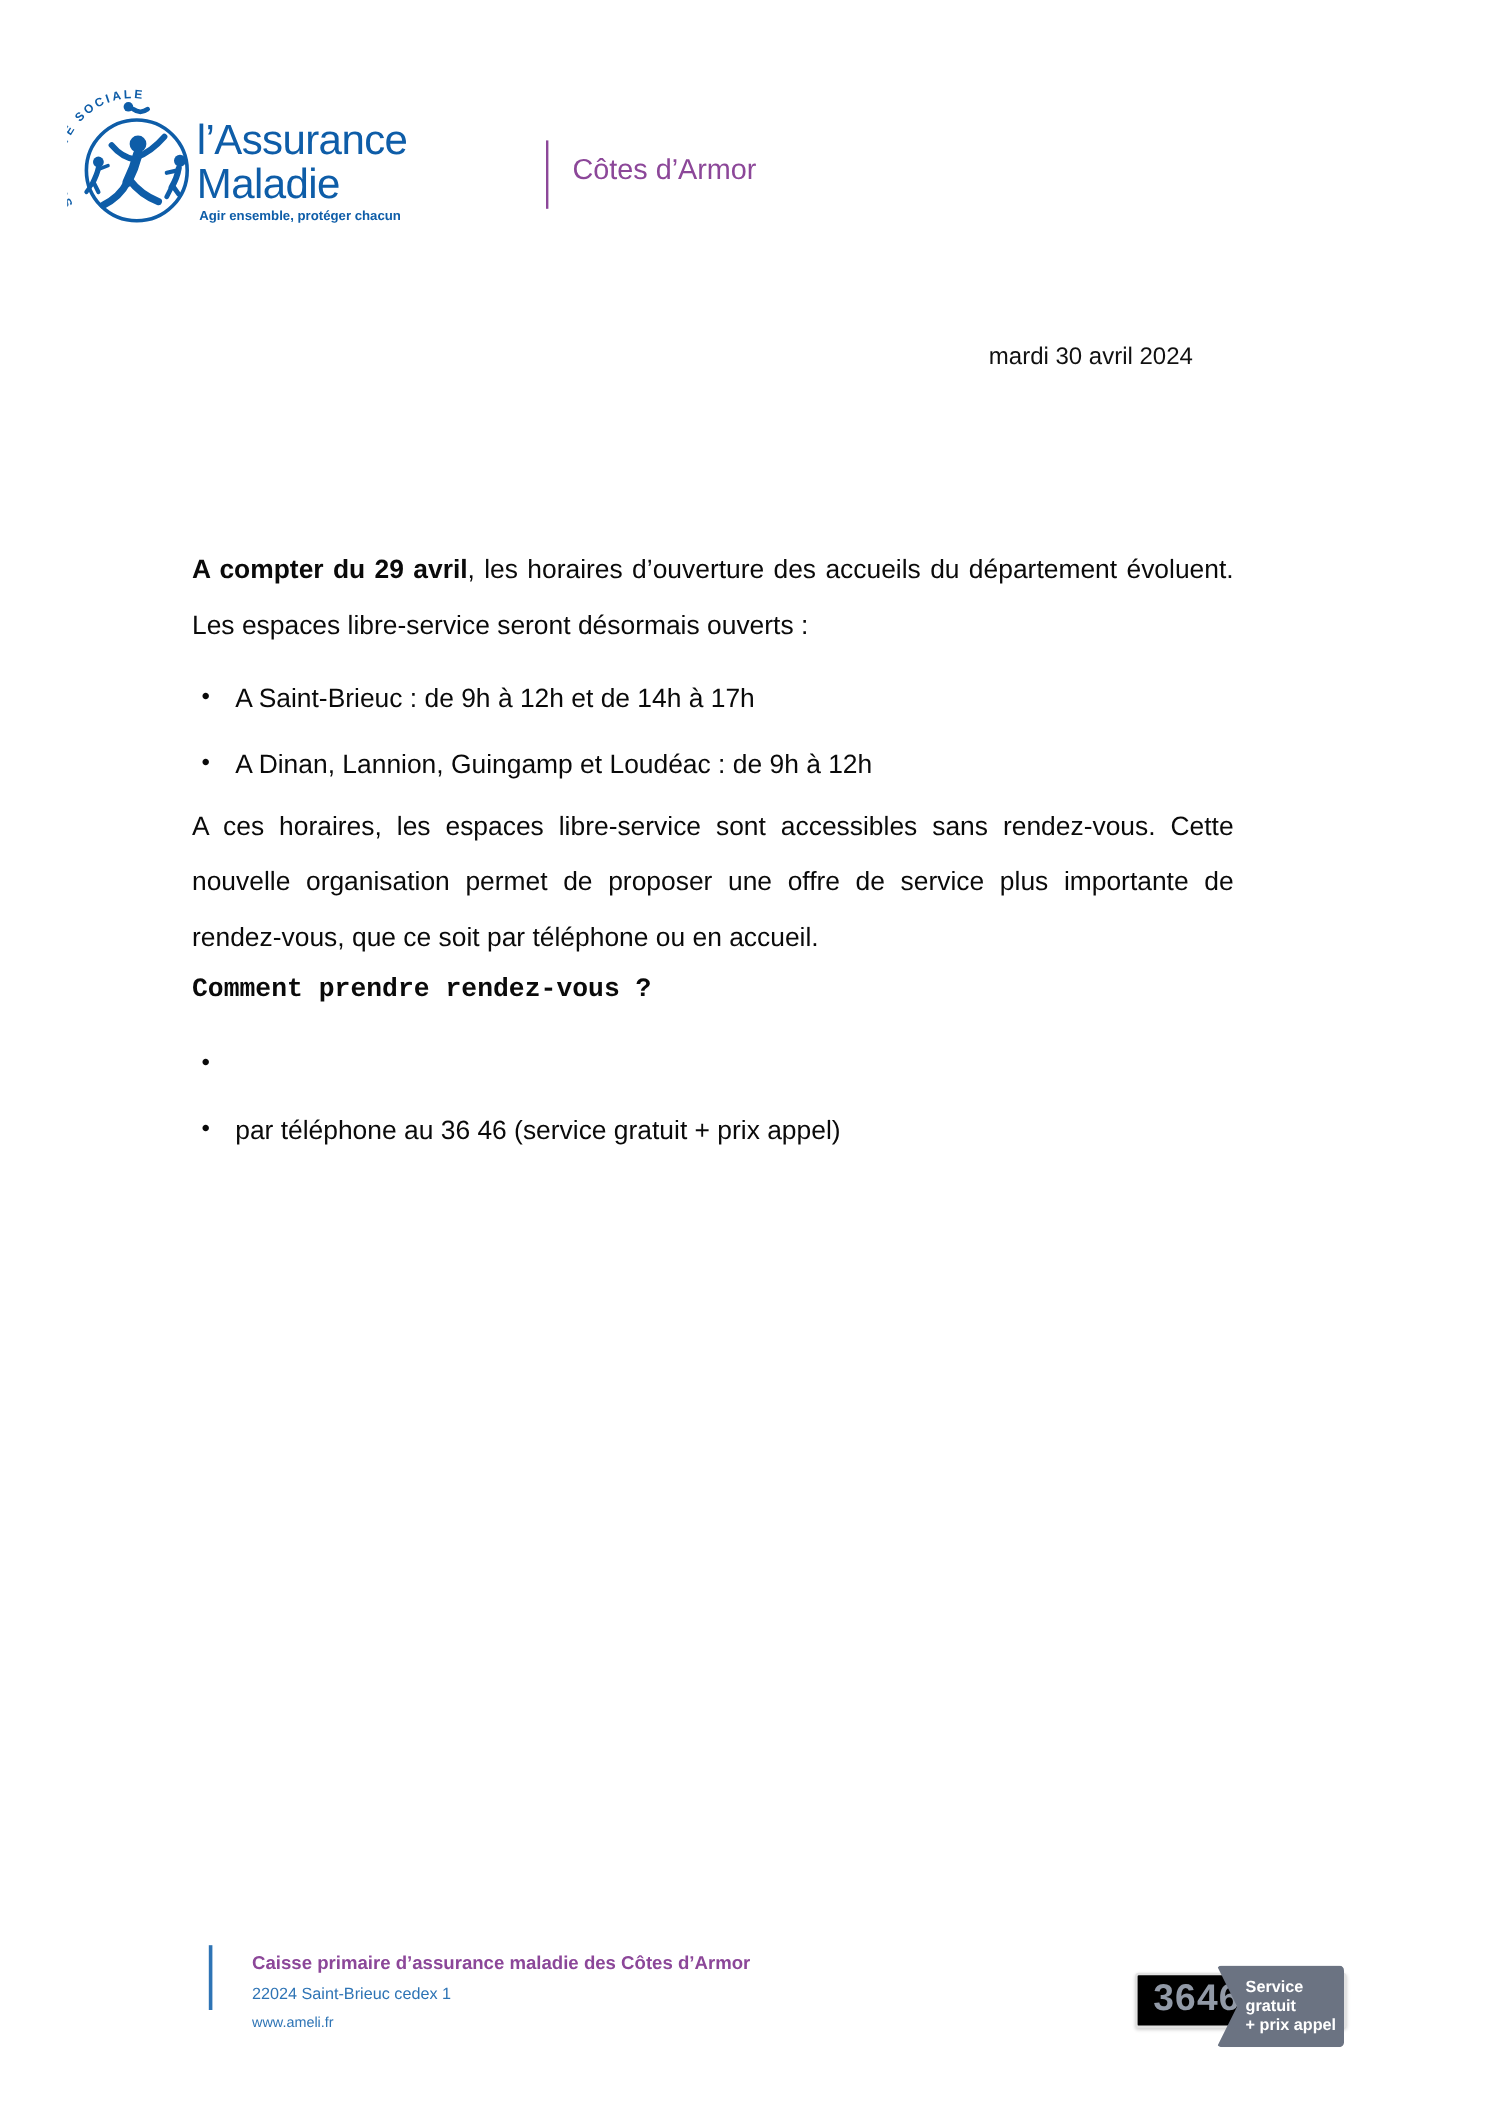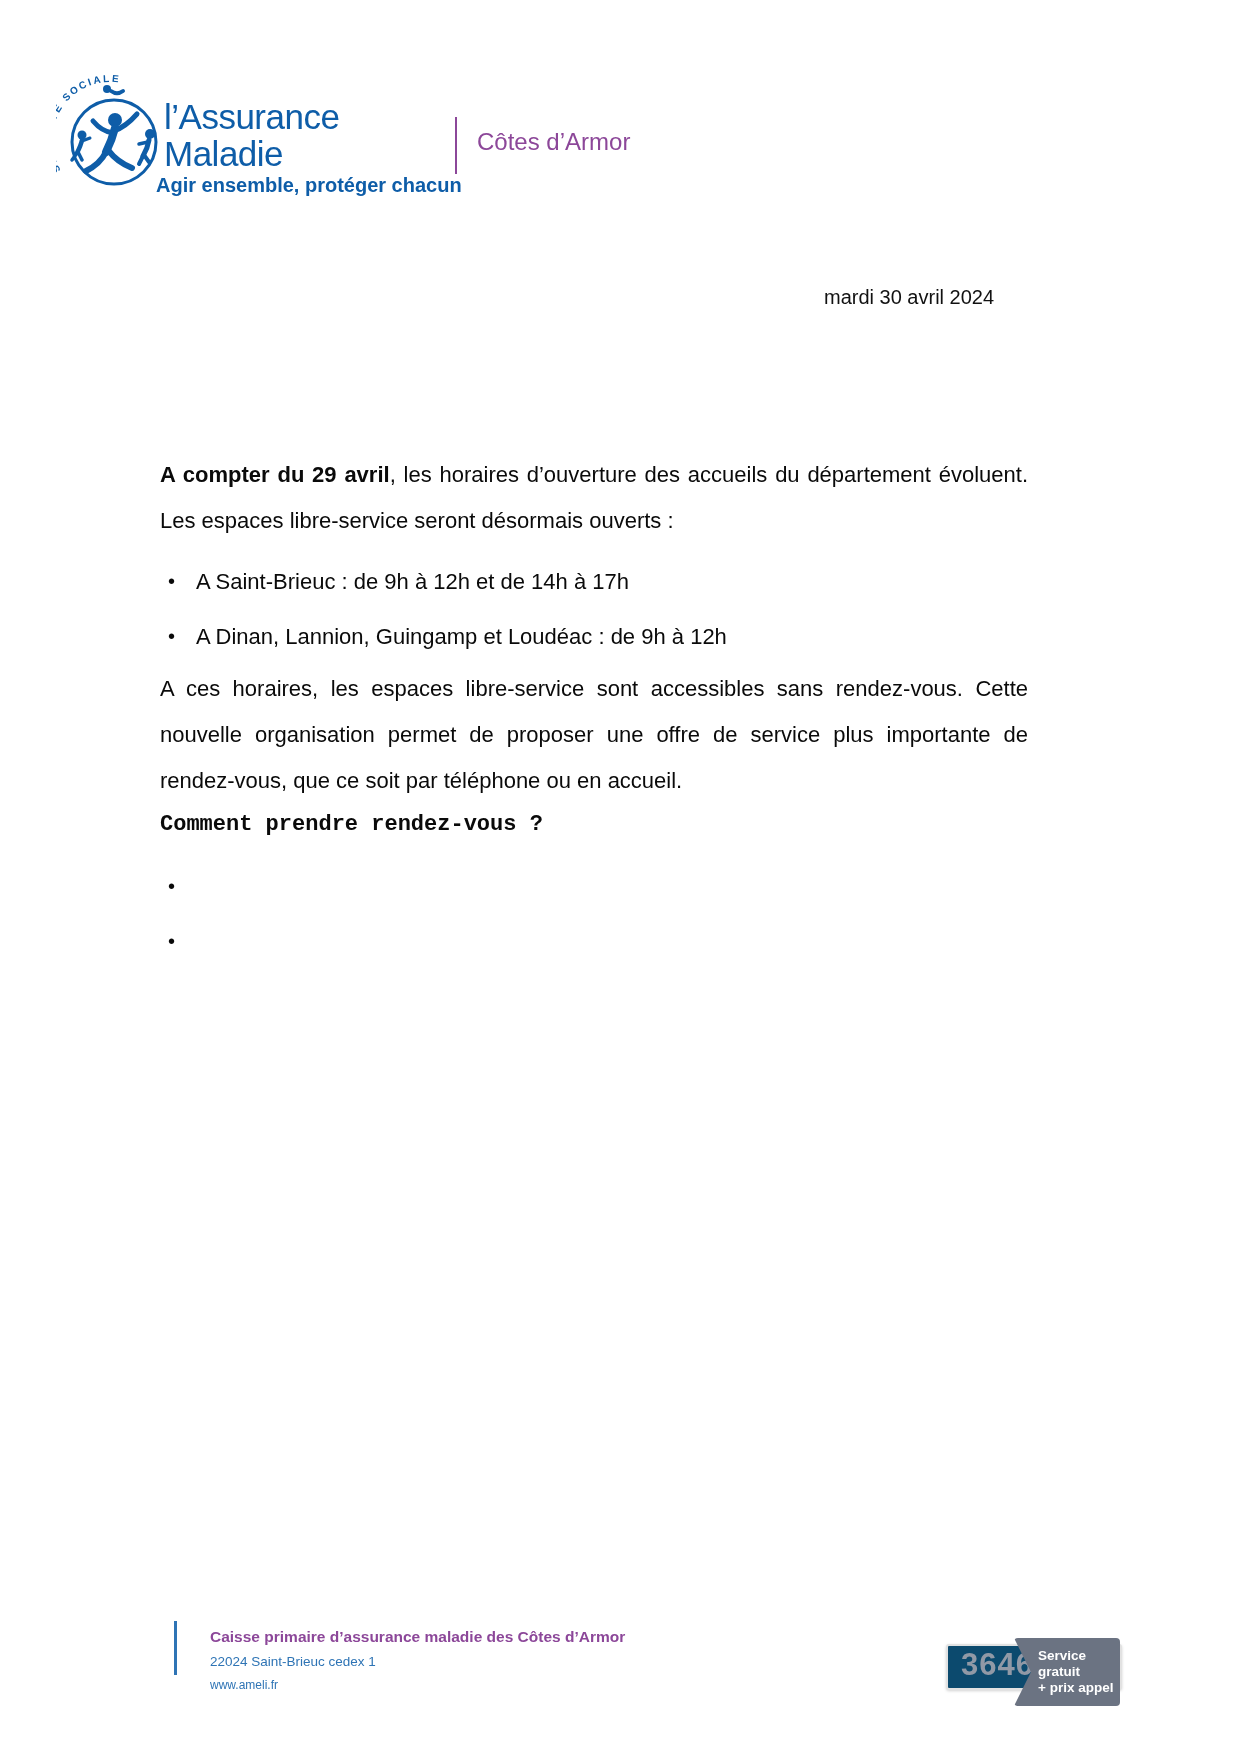--- a/index.html
+++ b/index.html
@@ -9,21 +9,21 @@
     background:#ffffff;
     margin:0 auto;
     font-family:"Liberation Sans", sans-serif;
     color:#000;
     overflow:hidden;
   }
 
   
   .emblem{position:absolute;left:56px;top:72px;width:112px;height:124px;}
   .brand{position:absolute;left:164px;top:98px;line-height:37px;font-size:35px;font-weight:normal;color:#0e5da8;letter-spacing:-0.5px;}
-  .tagline{position:absolute;left:156px;top:174px;font-size:20px;font-weight:bold;color:#0e5da8;}
+  .tagline{position:absolute;left:166px;top:174px;font-size:11px;font-weight:bold;color:#0e5da8;}
   .region-divider{position:absolute;left:455px;top:117px;width:2px;height:57px;background:#8c4799;}
   .region{position:absolute;left:477px;top:128px;font-size:24px;color:#8c4799;}
 
   .dateline{position:absolute;left:824px;top:286px;width:200px;font-size:20px;color:#111;}
 
   
   .content{position:absolute;left:160px;top:388px;width:868px;}
   .doc-title{margin:0;font-size:25px;line-height:45px;font-weight:bold;text-align:justify;color:#000;}
   .para{margin:0;font-size:22px;line-height:46px;text-align:justify;color:#0a0a0a;}
   .para.p1{margin-top:64px;}
@@ -36,21 +36,21 @@
   ul.blist li + li{margin-top:12px;}
   .bullet{width:36px;flex:0 0 36px;padding-left:8px;box-sizing:border-box;font-size:20px;}
 
   
   .footer-bar{position:absolute;left:174px;top:1621px;width:3px;height:54px;background:#2e74b5;}
   .footer-org{position:absolute;left:210px;top:1628px;font-size:15.5px;font-weight:bold;color:#8c4799;}
   .footer-address{position:absolute;left:210px;top:1654px;font-size:13.5px;color:#2e74b5;}
   .footer-site{position:absolute;left:210px;top:1678px;font-size:12px;color:#2e74b5;text-decoration:none;}
 
   
-  .badge{position:absolute;left:946px;top:1644px;width:172px;height:42px;background:#0c4a6e;border:2px solid #e2e2e2;border-radius:3px;box-shadow:0 1px 3px rgba(0,0,0,0.18);}
+  .badge{position:absolute;left:946px;top:1644px;width:172px;height:42px;background:#000000;border:2px solid #e2e2e2;border-radius:3px;box-shadow:0 1px 3px rgba(0,0,0,0.18);}
   .badge-number{position:absolute;left:13px;top:1px;font-size:31px;font-weight:bold;color:#9199a6;letter-spacing:1px;}
   .badge-tag{
     position:absolute;left:66px;top:-8px;width:106px;height:68px;
     background:#6b7382;border-radius:4px;
     clip-path:polygon(0 0,100% 0,100% 100%,0 100%,16% 50%);
     display:flex;flex-direction:column;justify-content:center;
     padding-left:24px;box-sizing:border-box;
     color:#fff;font-size:13.5px;font-weight:bold;line-height:16px;
   }
 </style>
@@ -124,20 +124,21 @@
     <p class="para p2">A ces horaires, les espaces libre-service sont accessibles sans rendez-vous. Cette nouvelle organisation permet de proposer une offre de service plus importante de rendez-vous, que ce soit par téléphone ou en accueil.</p>
 
     <h2 class="subhead">Comment prendre rendez-vous ?</h2>
 
     <ul class="blist blist2">
       <li>
         <span class="bullet">•</span>
       </li>
       <li>
         <span class="bullet">•</span>
+        <span>par téléphone au 36 46 (service gratuit + prix appel)</span>
       </li>
     </ul>
 
   </div>
 
   <div class="footer-bar"></div>
   <div class="footer-org">Caisse primaire d’assurance maladie des Côtes d’Armor</div>
   <div class="footer-address">22024 Saint-Brieuc cedex 1</div>
   <a class="footer-site" href="#">www.ameli.fr</a>
 

